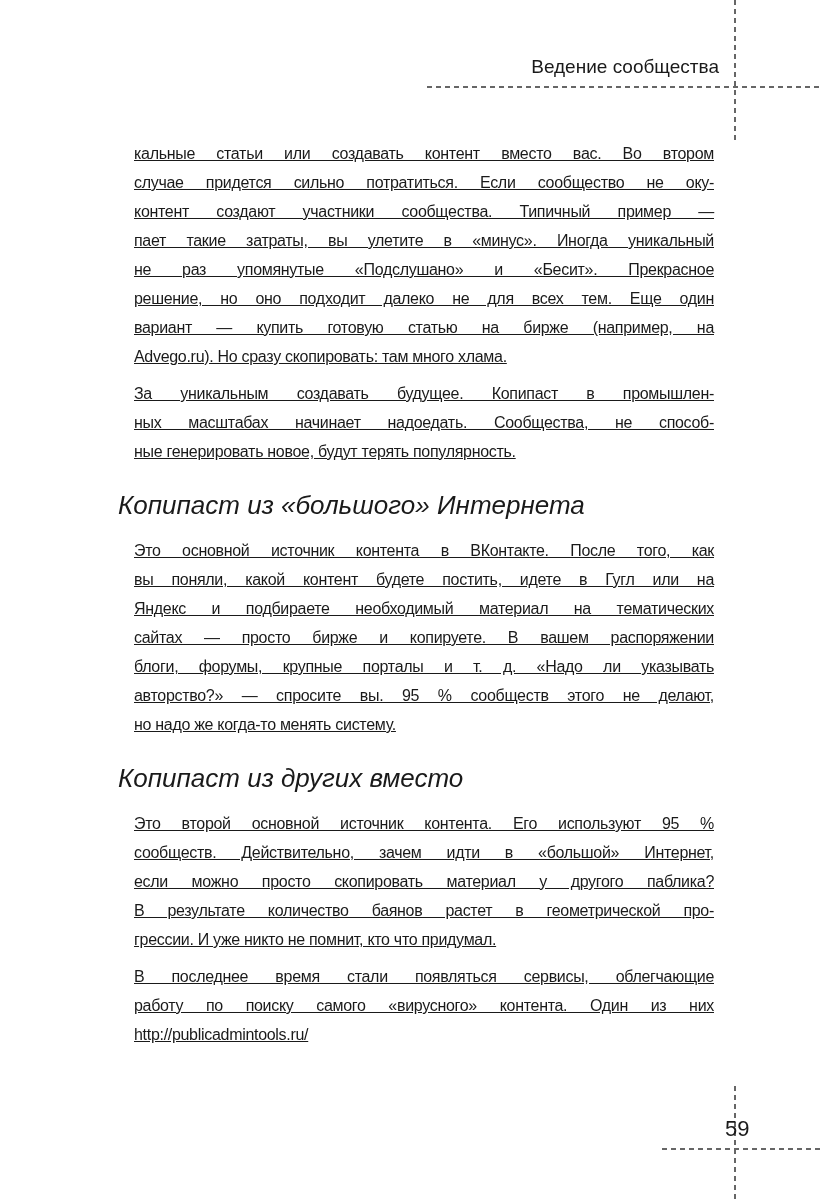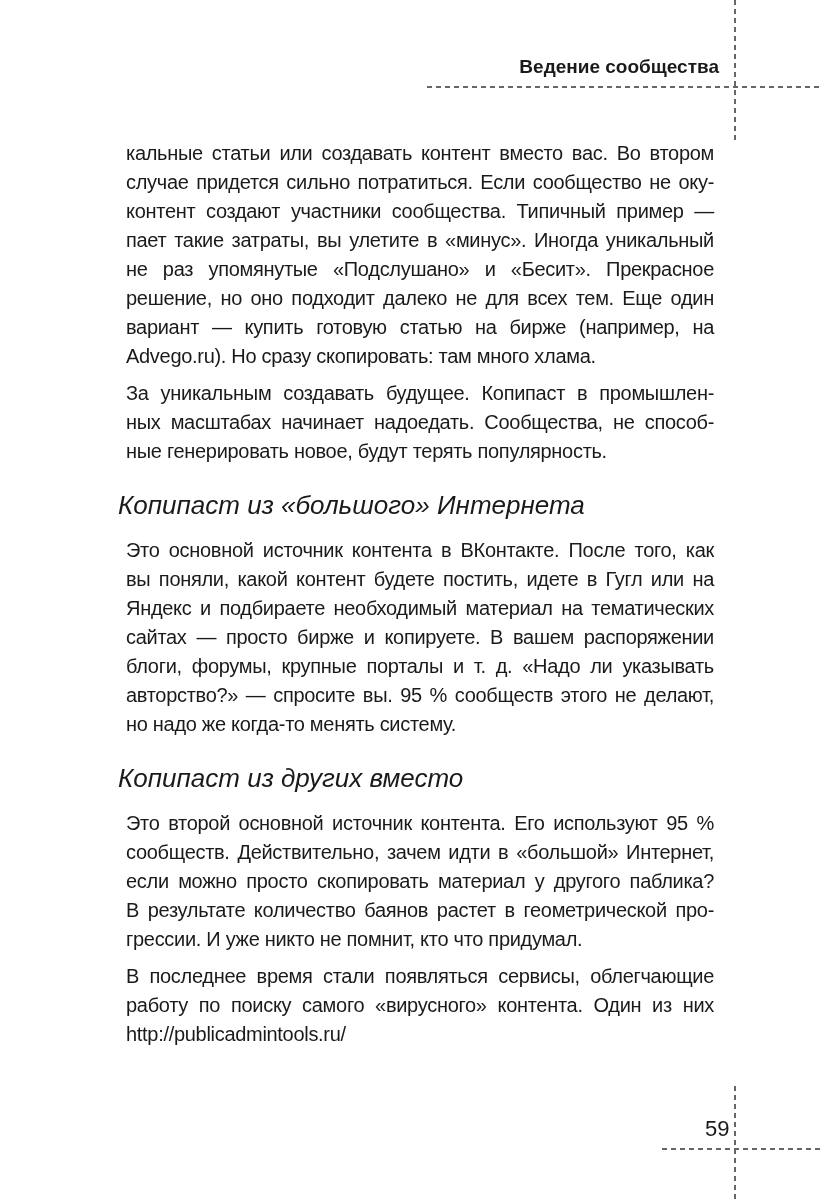--- a/index.html
+++ b/index.html
@@ -33,44 +33,45 @@
   .header-vline { left: 734px; top: 0; height: 142px; }
   .header-hline { top: 86px; left: 427px; width: 396px; }
   .footer-vline { left: 734px; top: 1086px; height: 114px; }
   .footer-hline { top: 1148px; left: 662px; width: 161px; }
 
   .running-title {
     position: absolute;
     top: 55px;
     right: 104px;
     font-size: 19px;
-    font-weight: bold;
+    font-weight: normal;
     line-height: 24px;
     white-space: nowrap;
     text-align: center;
   }
   .page-number {
     position: absolute;
-    left: 705px;
+    left: 725px;
     top: 1116px;
     font-size: 22px;
     line-height: 26px;
   }
 
   .body-text {
     position: absolute;
     left: 118px;
     top: 139px;
     width: 596px;
   }
   .para {
-    margin: 0 0 8px 8px;
-    font-size: 20px;
+    margin: 0 0 8px 16px;
+    font-size: 16px;
     line-height: 29px;
     letter-spacing: -0.3px;
+    text-decoration: underline;
   }
   .line {
     text-align: justify;
     text-align-last: justify;
   }
   .line.last {
     text-align-last: left;
   }
   .heading {
     font-style: italic;

